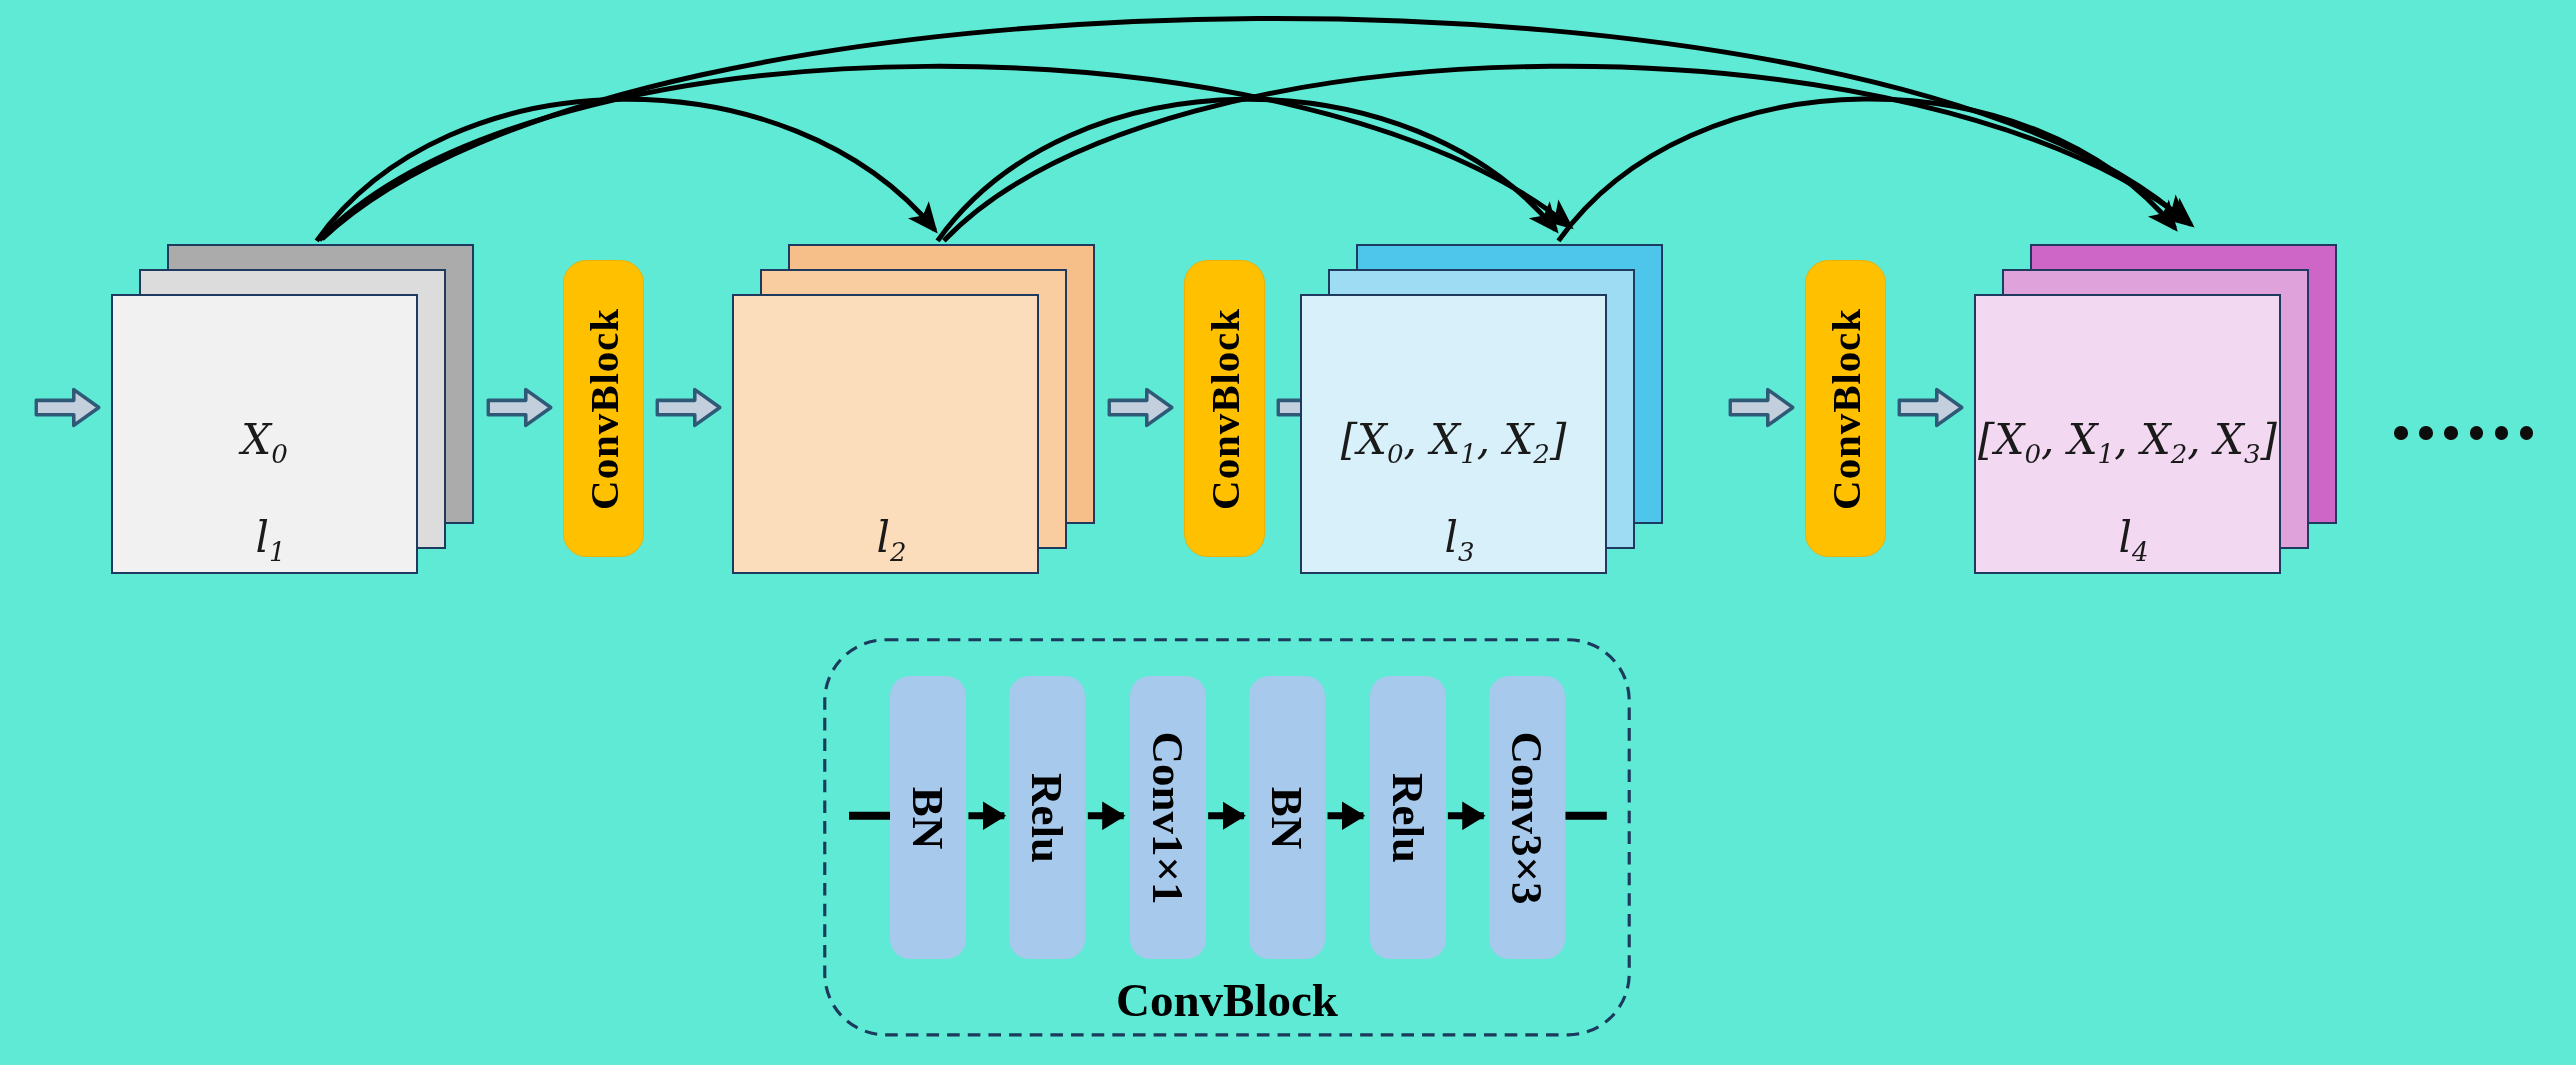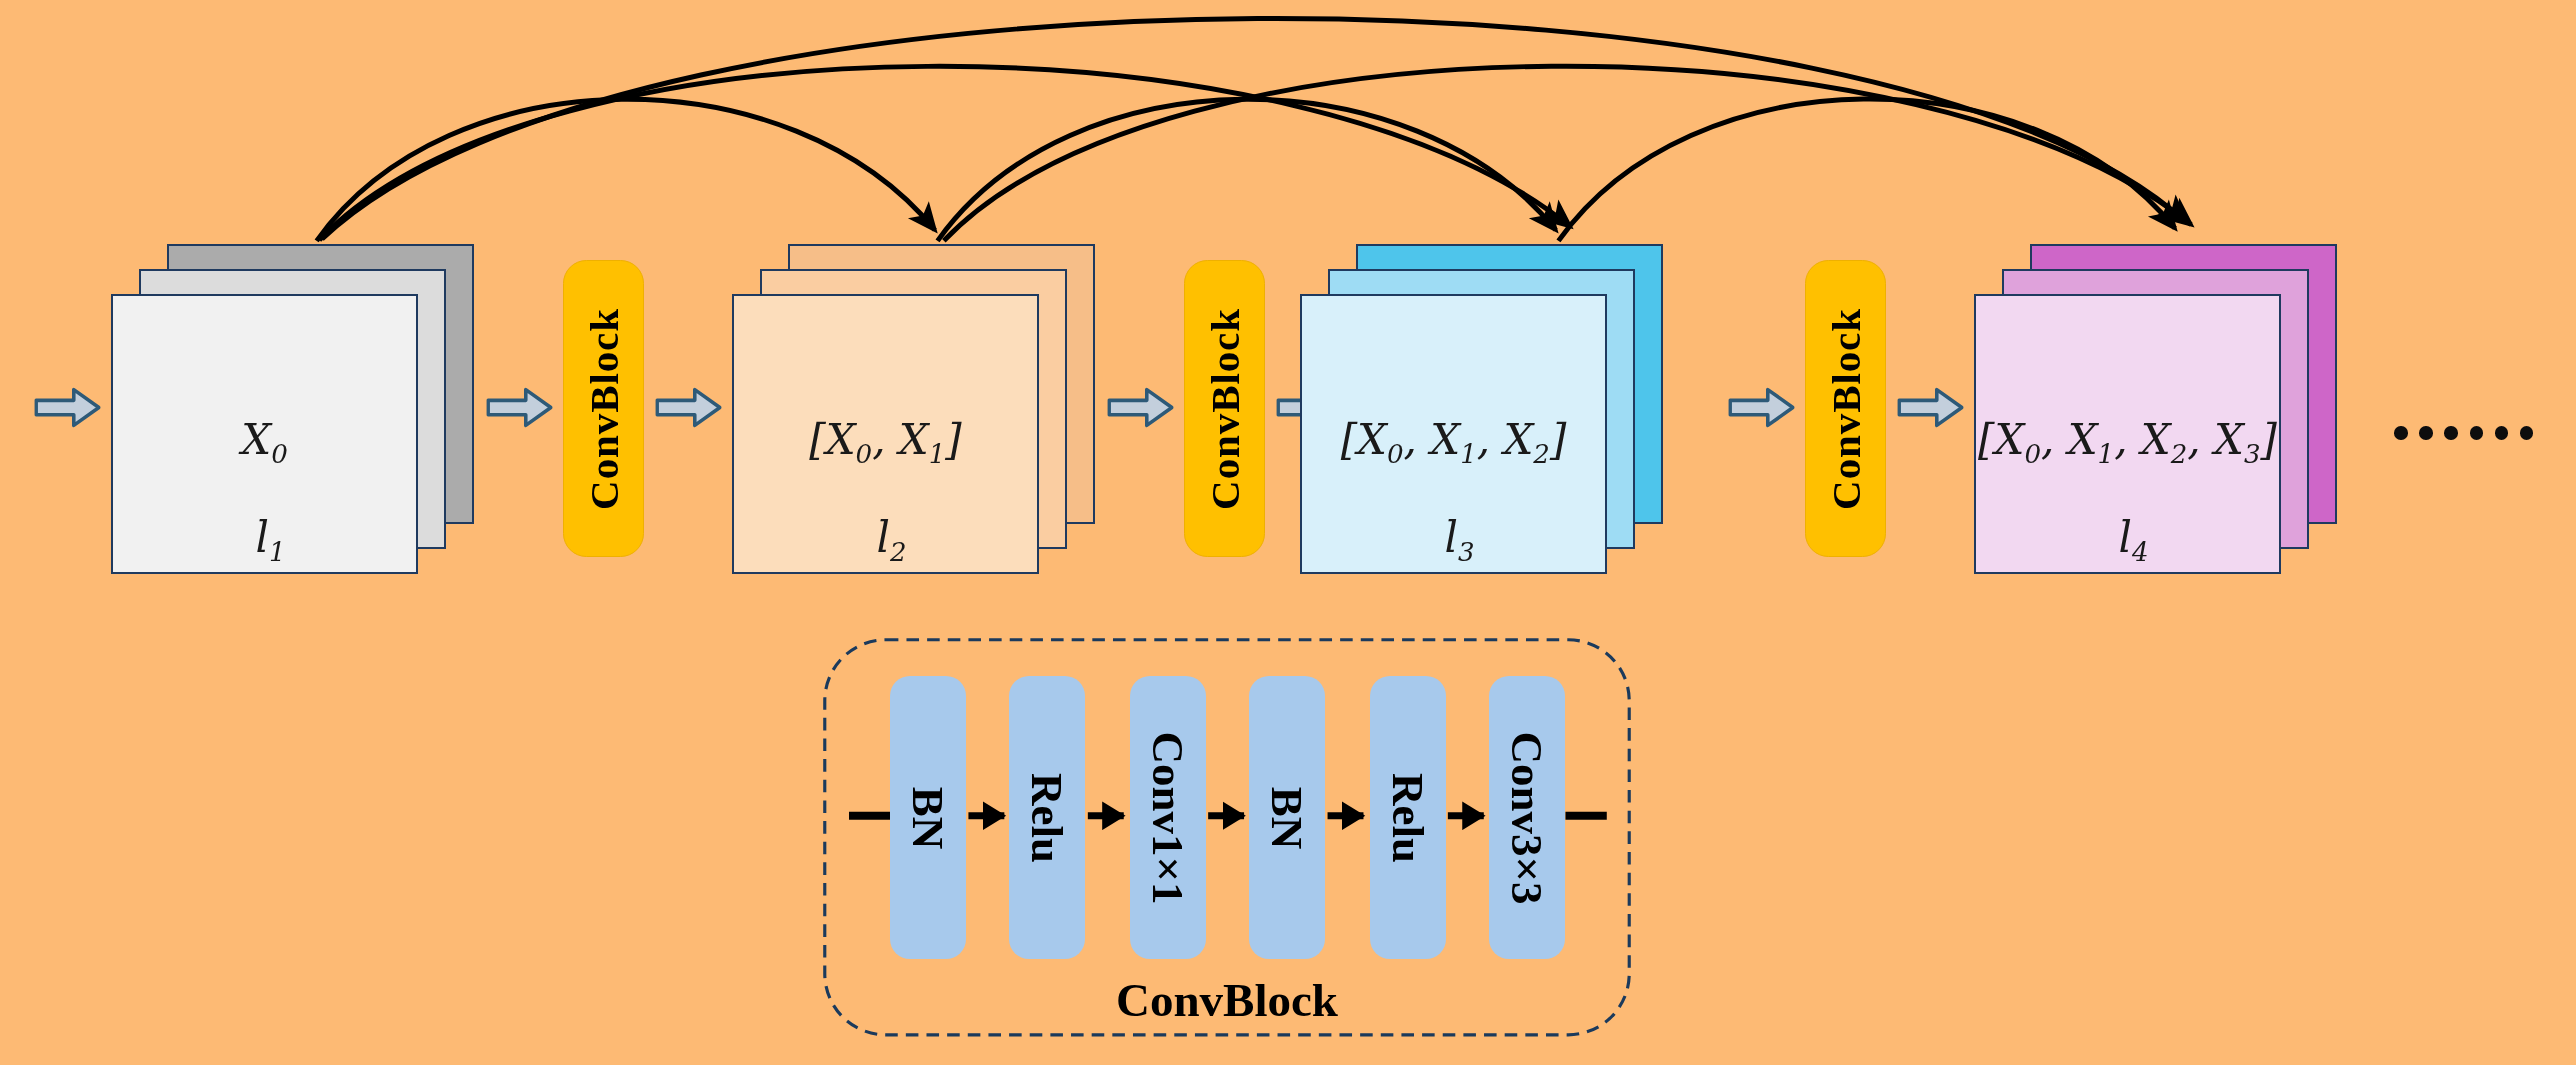--- a/index.html
+++ b/index.html
@@ -1,20 +1,20 @@
 <!DOCTYPE html>
 <html style="--yellow: #FFC000; --pillblue: #A7C9EC; --arrowfill: #C3CFDC; --arrowstroke: #2E5A78; --sqborder: #1F3A5F; --dashborder: #1B3A5C; --ink: #000000;font-size:14.4px"><head>
 <meta charset="utf-8">
 <style>
   :root{
     --yellow:#FFC000; --pillblue:#A7C9EC; --arrowfill:#C3CFDC; --arrowstroke:#2E5A78;
     --sqborder:#1F3A5F; --dashborder:#1B3A5C; --ink:#000000;
   }
   html,body{margin:0;padding:0;background:#ffffff;}
-  #canvas{position:relative;width:2576px;height:1066px;background:#fdba74;overflow:hidden;
+  #canvas{position:relative;width:2576px;height:1066px;background:#5eead4;overflow:hidden;
           font-family:"Liberation Serif", serif;}
   svg{display:block;}
 
   
   #arc-layer{position:absolute;left:0;top:0;pointer-events:none;}
 
   
   .stage{position:absolute;top:244px;width:363px;height:331px;}
   .sq{position:absolute;width:307px;height:280px;border:2.7px solid var(--sqborder);box-sizing:border-box;}
   .sq.back{left:56px;top:0;}
@@ -102,21 +102,20 @@
     <div class="sq back" style="background: rgb(171, 171, 171);"></div>
     <div class="sq mid" style="background: rgb(220, 220, 220);"></div>
     <div class="sq front" style="background: rgb(241, 241, 241);"></div>
     <div class="mathlab xlab">X<sub>0</sub></div>
     <div class="mathlab llab">l<sub>1</sub></div>
   </div>
   <div class="stage" style="left:732px">
     <div class="sq back" style="background: rgb(246, 190, 136);"></div>
     <div class="sq mid" style="background: rgb(250, 205, 161);"></div>
     <div class="sq front" style="background: rgb(252, 221, 187);"></div>
-    <div class="mathlab xlab">[X<sub>0</sub>, X<sub>1</sub>]</div>
     <div class="mathlab llab">l<sub>2</sub></div>
   </div>
   <div class="stage" style="left:1300px">
     <div class="sq back" style="background: rgb(78, 197, 235);"></div>
     <div class="sq mid" style="background: rgb(158, 220, 244);"></div>
     <div class="sq front" style="background: rgb(216, 240, 250);"></div>
     <div class="mathlab xlab">[X<sub>0</sub>, X<sub>1</sub>, X<sub>2</sub>]</div>
     <div class="mathlab llab">l<sub>3</sub></div>
   </div>
   <div class="stage" style="left:1974px">

